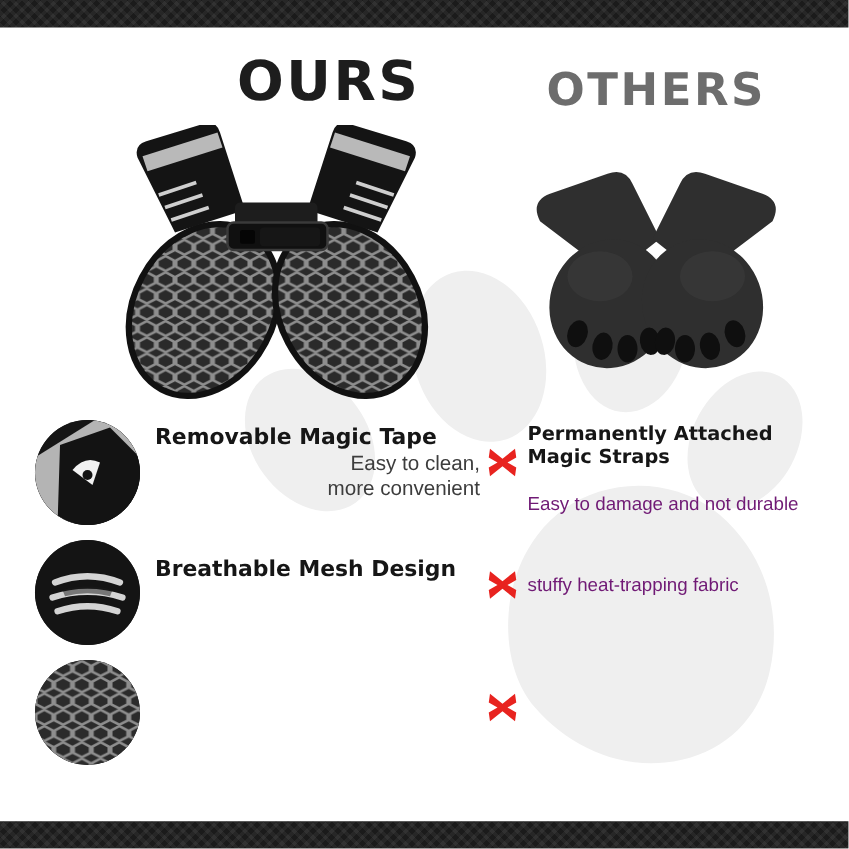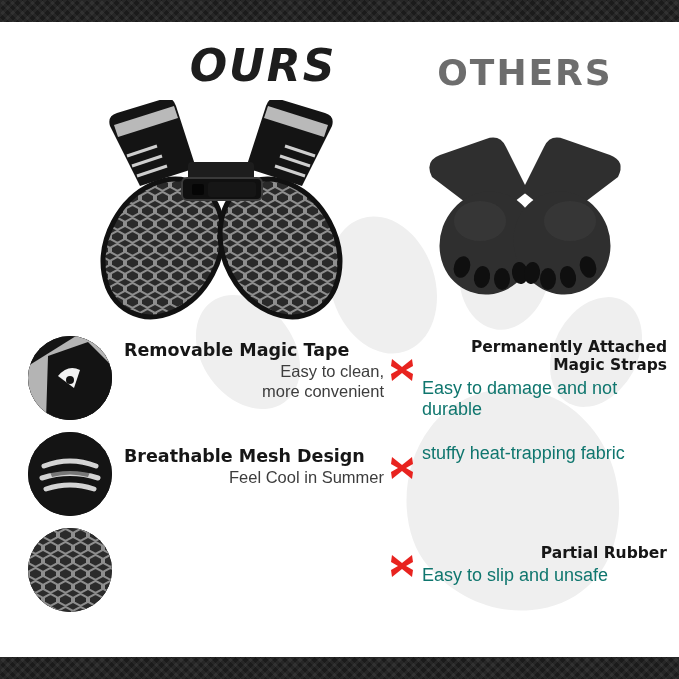--- a/index.html
+++ b/index.html
@@ -50,21 +50,20 @@
     letter-spacing: 2px;
     font-family: "DejaVu Sans", sans-serif;
   }
   .heading.ours {
     left: 128px;
     top: 40px;
     width: 270px;
     text-align: center;
     font-size: 44px;
     color: #1d1d1d;
-    font-style: italic;
   }
   .heading.others {
     left: 400px;
     top: 52px;
     width: 250px;
     text-align: center;
     font-size: 36px;
     color: #6d6d6d;
   }
 
@@ -133,27 +132,26 @@
     left: 422px;
     top: 8px;
     width: 245px;
   }
   .others-title {
     font-size: 15.5px;
     font-weight: bold;
     color: #161616;
     line-height: 1.18;
     font-family: "DejaVu Sans", sans-serif;
-    text-align: right;
   }
   .others-sub {
-    font-size: 18px;
-    color: #0f766e;
+    font-size: 15px;
+    color: #701a75;
     line-height: 1.2;
-    margin-top: 3px;
+    margin-top: 20px;
   }
 
   .row2 .ours-text { top: 20px; }
   .row2 .others-text { top: 14px; }
   .row3 .ours-text { top: 20px; }
   .row3 .others-text { top: 22px; }
   .row2 .x-mark { top: 28px; }
   .row3 .x-mark { top: 30px; }
 </style>
 </head>
@@ -282,21 +280,20 @@
           <g stroke="#d4d4d4" stroke-width="5" fill="none" stroke-linecap="round">
             <path d="M16 34 q26-10 52 0"></path>
             <path d="M14 46 q28-9 56 0"></path>
             <path d="M18 57 q24-8 48 0"></path>
           </g>
           <path d="M22 40 q20-6 40 0 l-2 5 q-18-5-36 0z" fill="#1a1a1a" opacity="0.5"></path>
         </svg>
       </div>
       <div class="ours-text">
         <div class="ours-title">Breathable Mesh Design</div>
-        <div class="ours-sub">Feel Cool in Summer</div>
       </div>
       <svg class="x-mark" viewBox="0 0 28 28" xmlns="http://www.w3.org/2000/svg">
         <path d="M4 3 L14 11 L24 3 L25 10 L18 14 L25 18 L24 25 L14 17 L4 25 L3 18 L10 14 L3 10 Z" fill="#e8231f"></path>
       </svg>
       <div class="others-text">
         <div class="others-sub">stuffy heat-trapping fabric</div>
       </div>
     </div>
 
     <div class="feature-row row3">
@@ -309,20 +306,16 @@
           </defs>
           <rect width="84" height="84" fill="#2b2b2b"></rect>
           <rect width="84" height="84" fill="url(#honey2)"></rect>
         </svg>
       </div>
       <div class="ours-text">
       </div>
       <svg class="x-mark" viewBox="0 0 28 28" xmlns="http://www.w3.org/2000/svg">
         <path d="M4 3 L14 11 L24 3 L25 10 L18 14 L25 18 L24 25 L14 17 L4 25 L3 18 L10 14 L3 10 Z" fill="#e8231f"></path>
       </svg>
-      <div class="others-text">
-        <div class="others-title">Partial Rubber</div>
-        <div class="others-sub">Easy to slip and unsafe</div>
-      </div>
     </div>
 
   </div>
 </div>
 
 </body></html>

